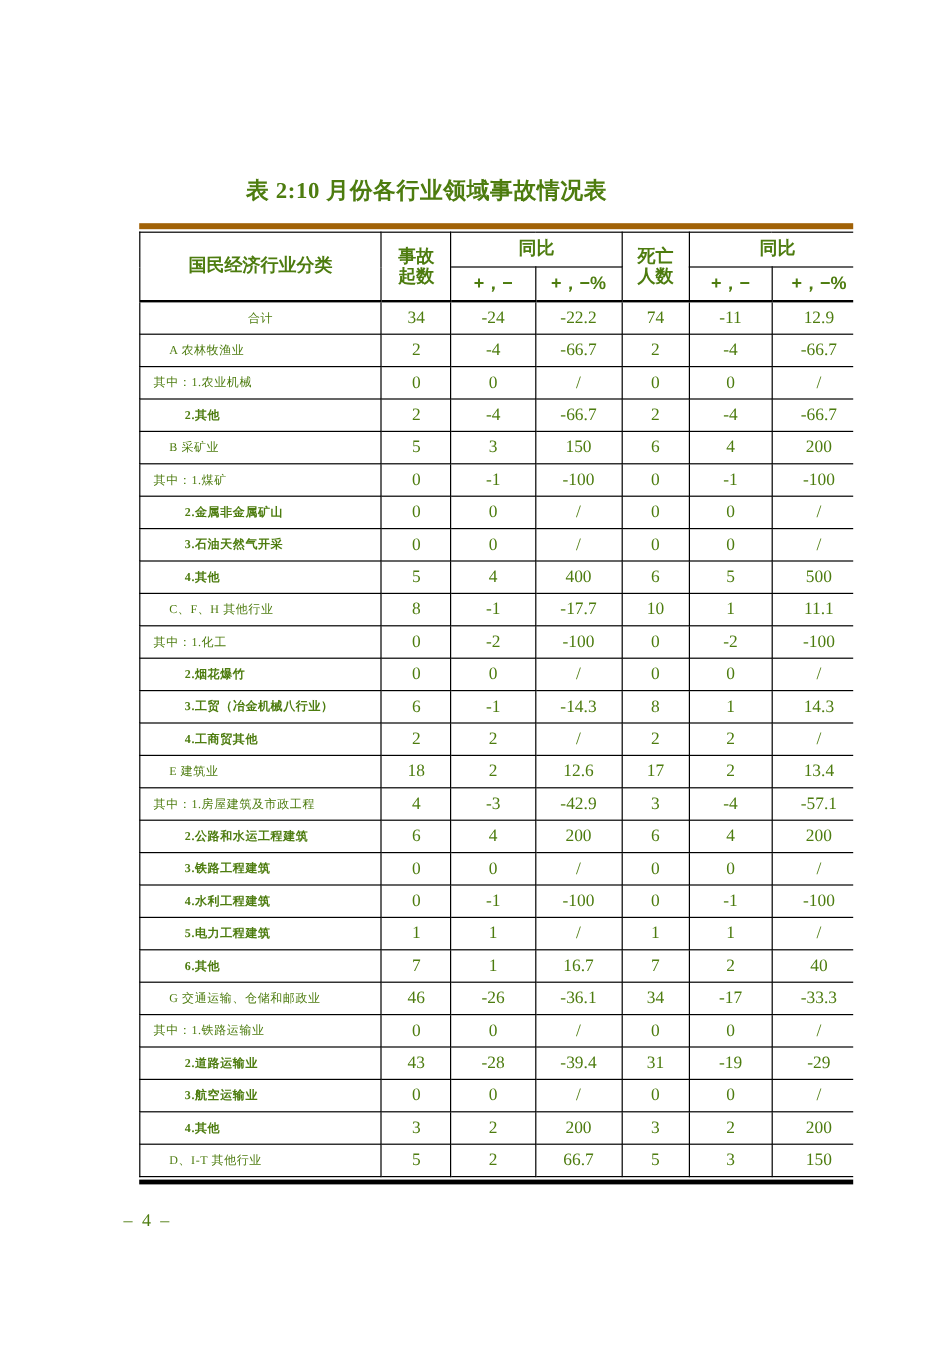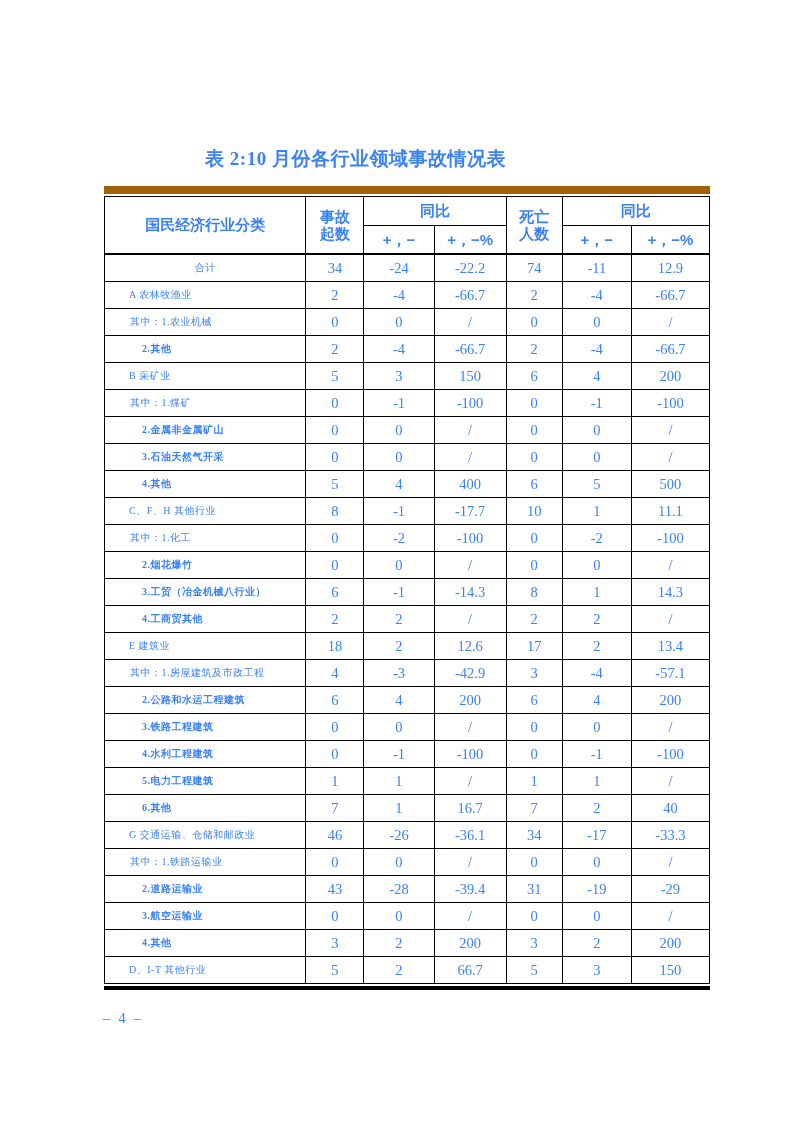--- a/index.html
+++ b/index.html
@@ -5,41 +5,41 @@
   html, body {
     margin: 0;
     padding: 0;
     background: #ffffff;
   }
   .page {
     position: relative;
     width: 711px;
     height: 1122px;
     background: #ffffff;
-    color: #3b82f6;
+    color: #4d7c0f;
     font-family: "Liberation Serif", "DejaVu Serif", serif;
     overflow: hidden;
   }
   .doc-title {
     position: absolute;
     top: 146px;
     left: 0;
     width: 100%;
     text-align: center;
     font-size: 19px;
     font-weight: bold;
     letter-spacing: 0.5px;
   }
   .table-wrap {
     position: absolute;
     top: 186px;
-    left: 104px;
+    left: 116px;
     width: 606px;
     box-sizing: border-box;
-    border-top: 8px solid #a16207;
+    border-top: 5px solid #a16207;
     border-bottom: 4px solid #000;
     padding: 2px 0;
   }
   table.acc-table {
     border-collapse: collapse;
     table-layout: fixed;
     width: 100%;
   }
   .acc-table th, .acc-table td {
     border: 1px solid #000;
@@ -66,21 +66,21 @@
     text-align: center;
     font-size: 14.5px;
   }
   .acc-table td.label {
     text-align: left;
     font-size: 10px;
     letter-spacing: 0.5px;
   }
   .acc-table td.label.center  { text-align: center; padding-left: 0; }
   .acc-table td.label.indent0 { padding-left: 24px; }
-  .acc-table td.label.indent1 { padding-left: 25px; }
+  .acc-table td.label.indent1 { padding-left: 11px; }
   .acc-table td.label.indent2 { padding-left: 37px; font-weight: bold; }
   .page-number {
     position: absolute;
     left: 103px;
     top: 1010px;
     font-size: 15px;
     letter-spacing: 2px;
   }
 </style>
 </head>

